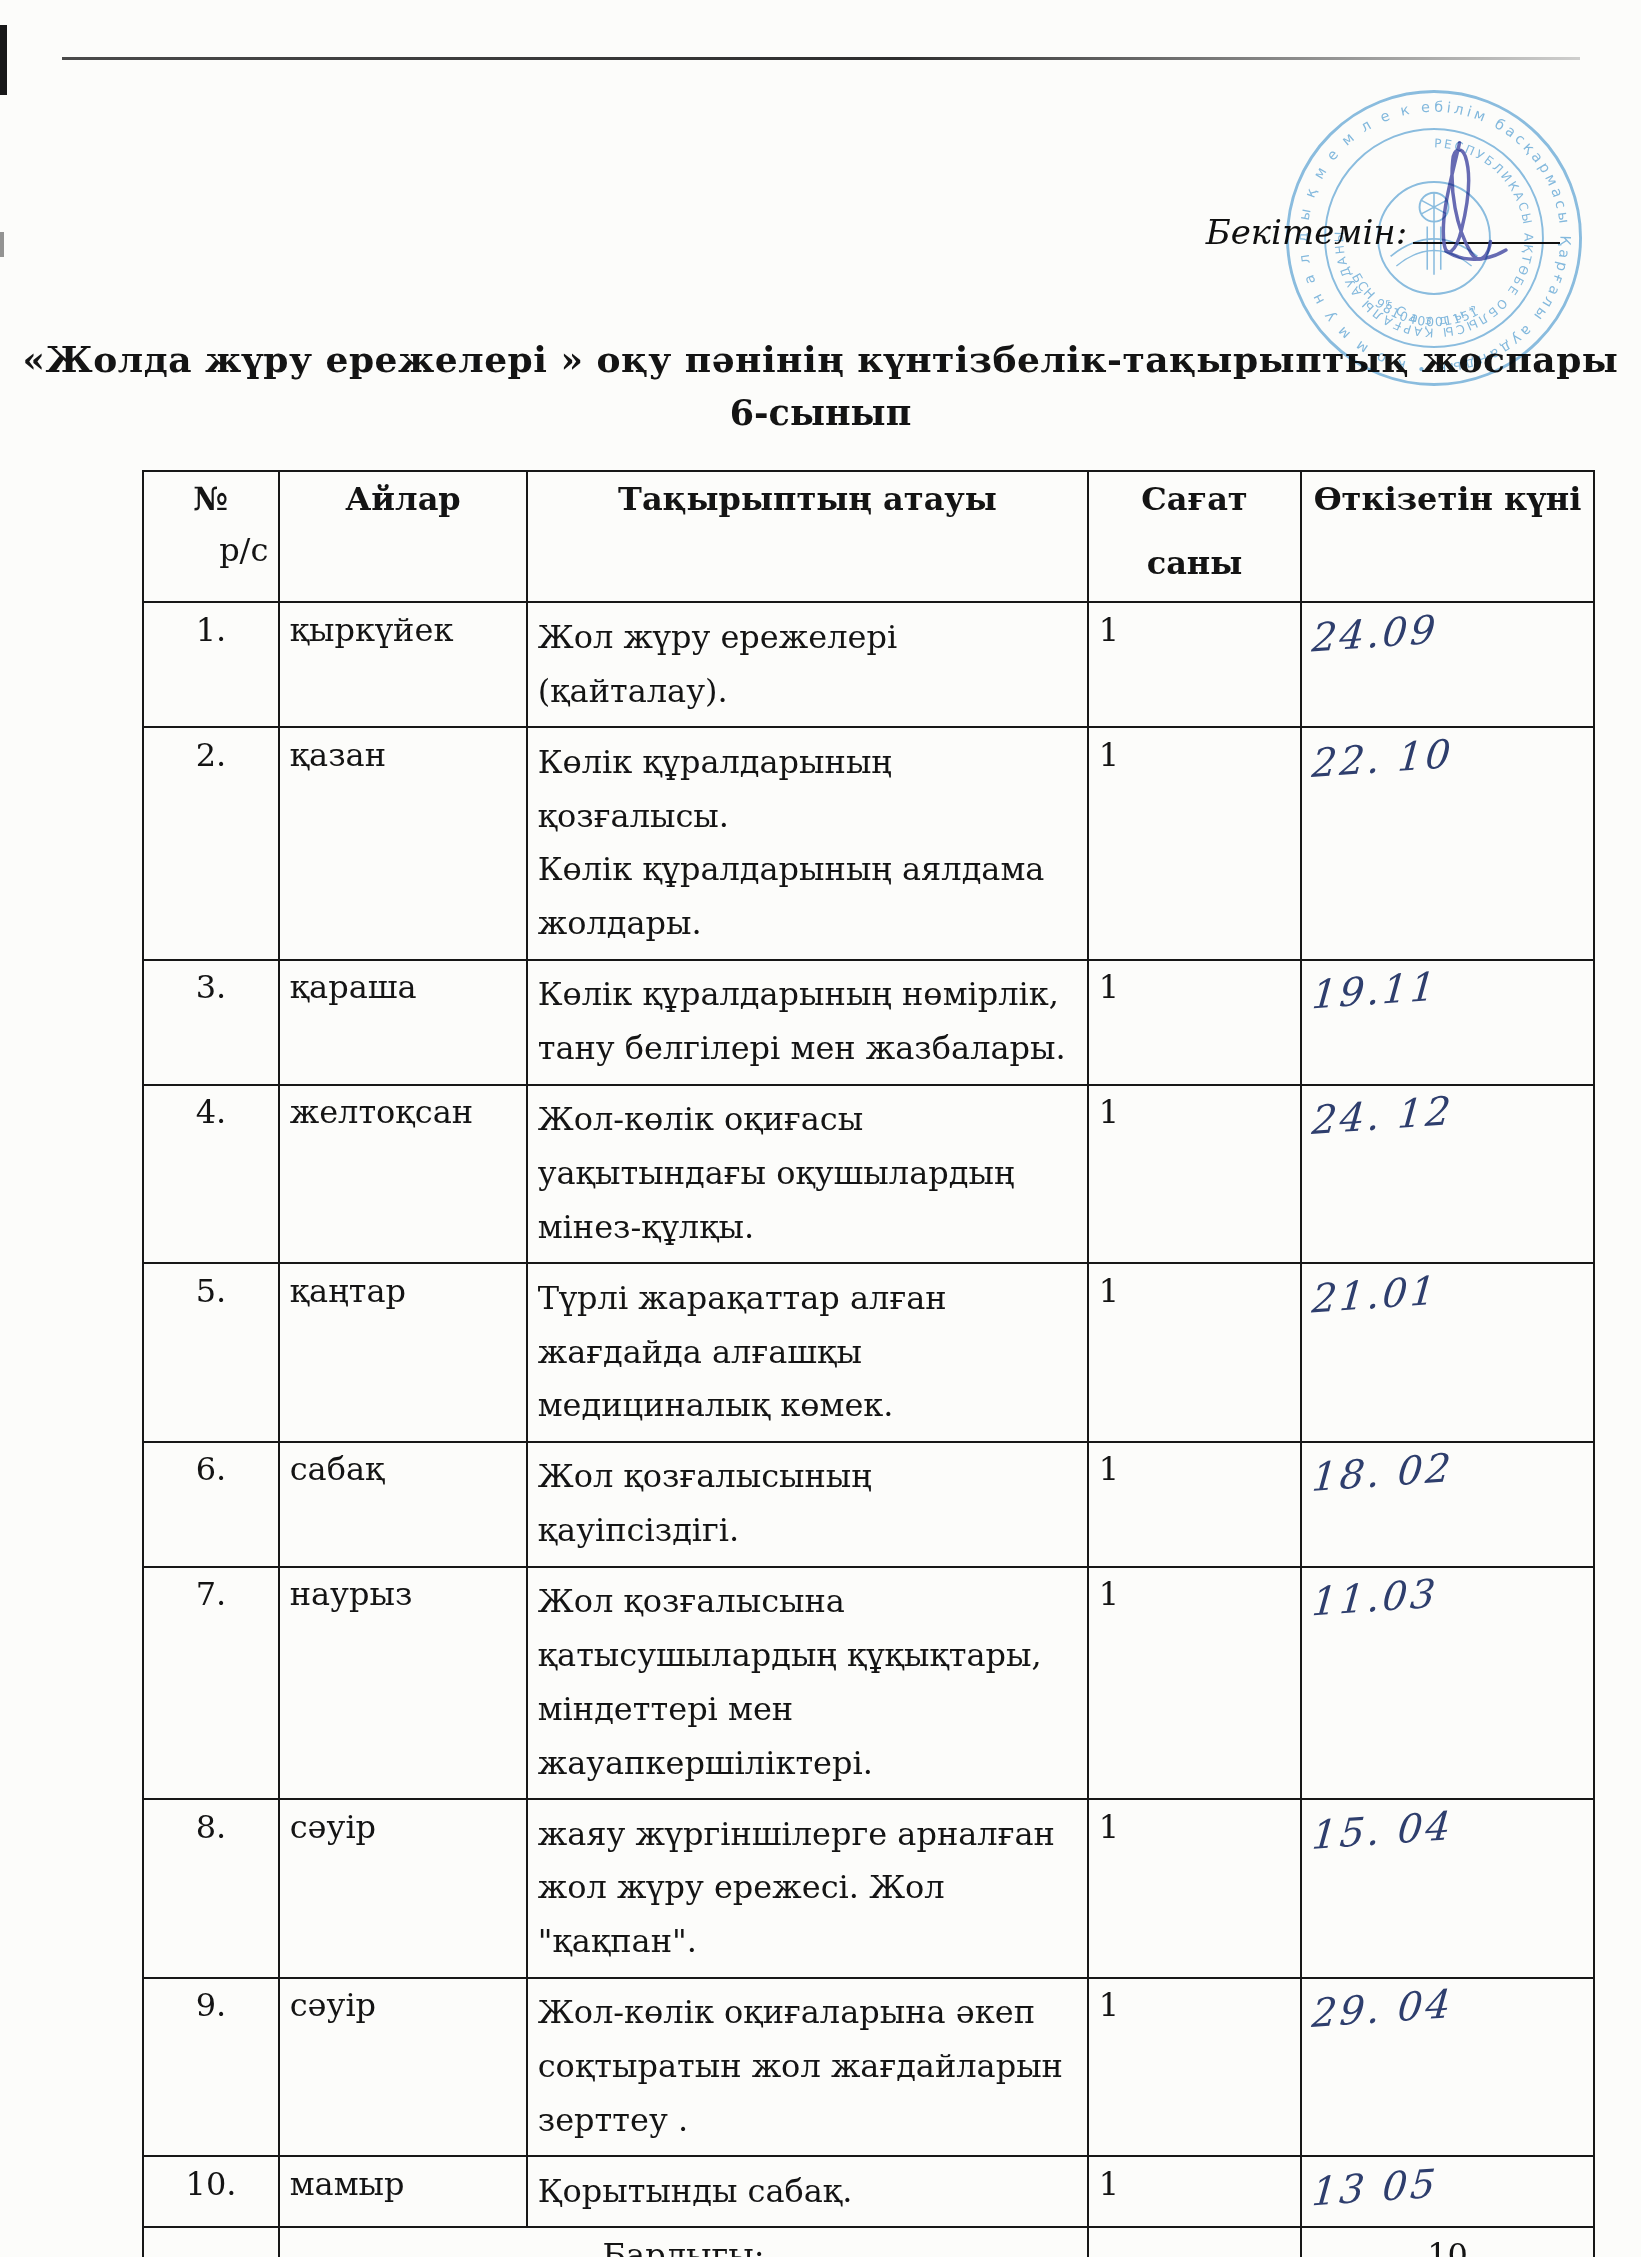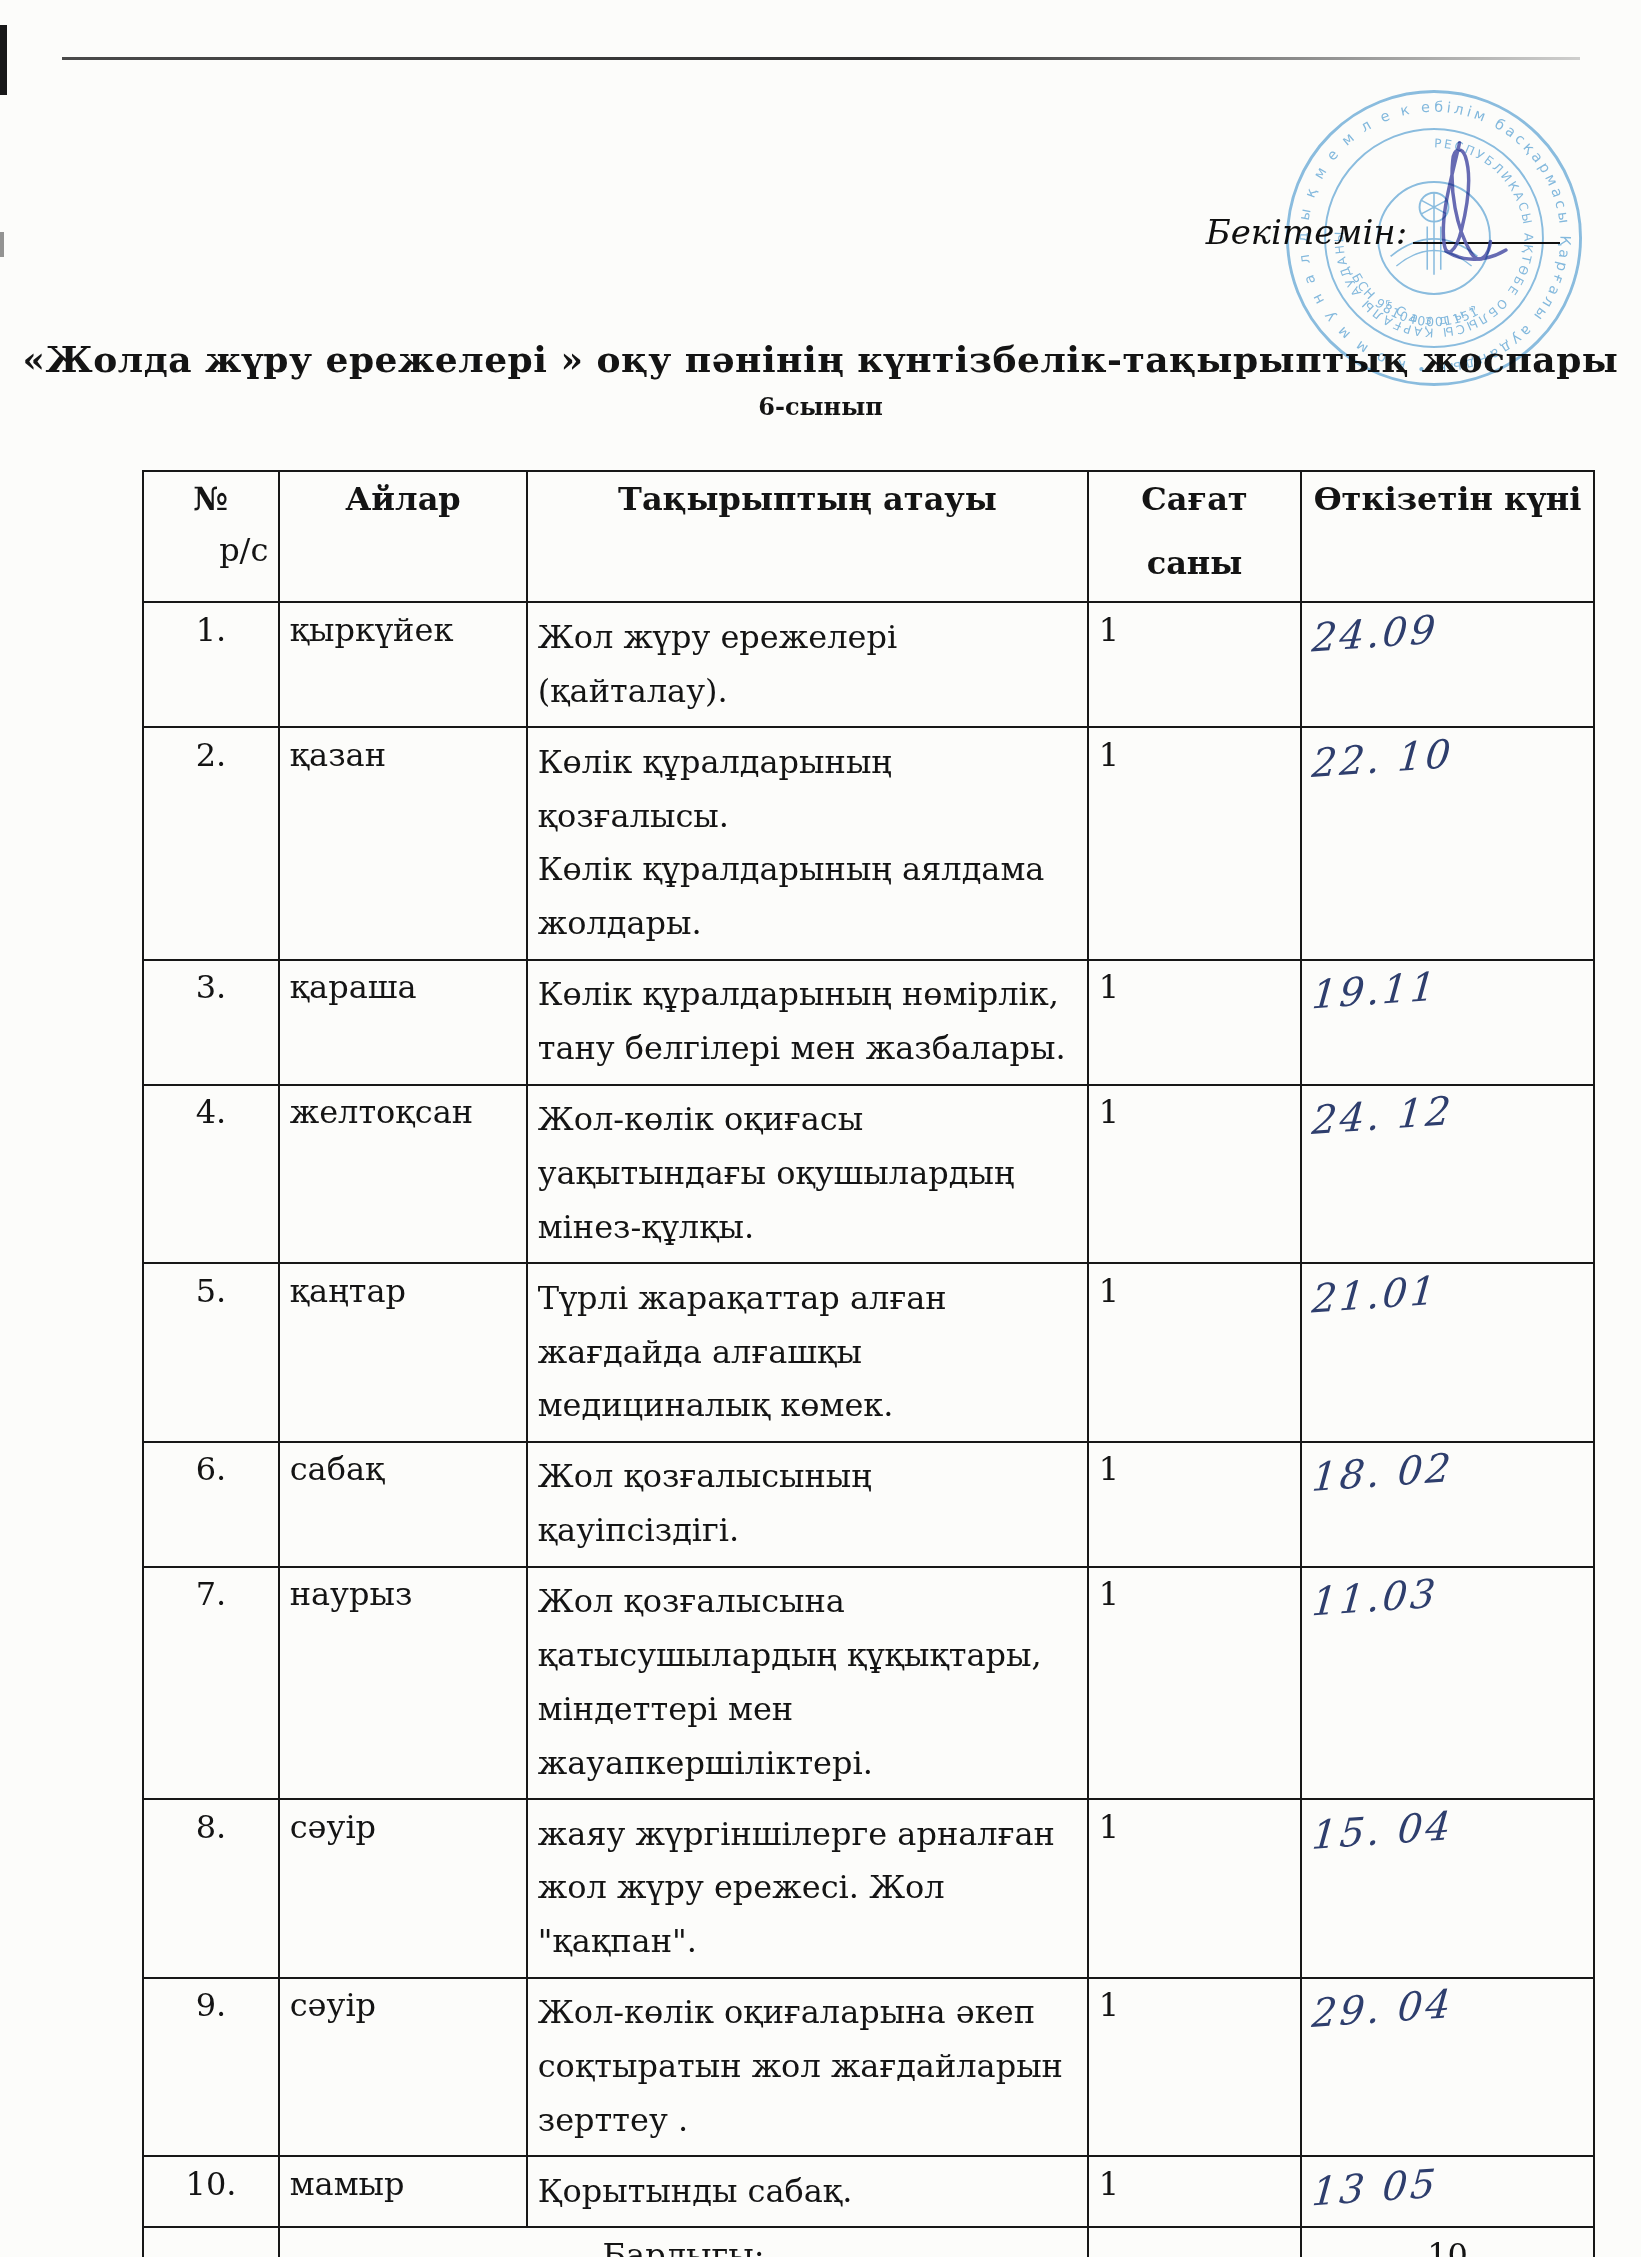--- a/index.html
+++ b/index.html
@@ -29,21 +29,21 @@
     display:inline-block;width:147px;border-bottom:2.9px solid #101010;
     height:33px;margin-left:5.8px;
   }
   
   .signature{position:absolute;left:1417px;top:137px;z-index:5;}
   
   .stamp{position:absolute;left:1273px;top:77px;z-index:6;mix-blend-mode:multiply;opacity:.88;pointer-events:none;}
   
   .title-block{position:absolute;left:0;top:338px;width:1641px;text-align:center;}
   .title-line1{font-size:36px;font-weight:bold;letter-spacing:0.5px;}
-  .title-line2{font-size:24px;font-weight:bold;margin-top:11.6px;}
+  .title-line2{font-size:35px;font-weight:bold;margin-top:11.6px;}
   
   table.plan{
     position:absolute;left:142px;top:470px;width:1451px;
     border-collapse:collapse;table-layout:fixed;
     font-size:32px;
   }
   table.plan th,table.plan td{
     border:2.9px solid #171717;vertical-align:top;
     padding:7.7px 9.7px;overflow:hidden;
   }

